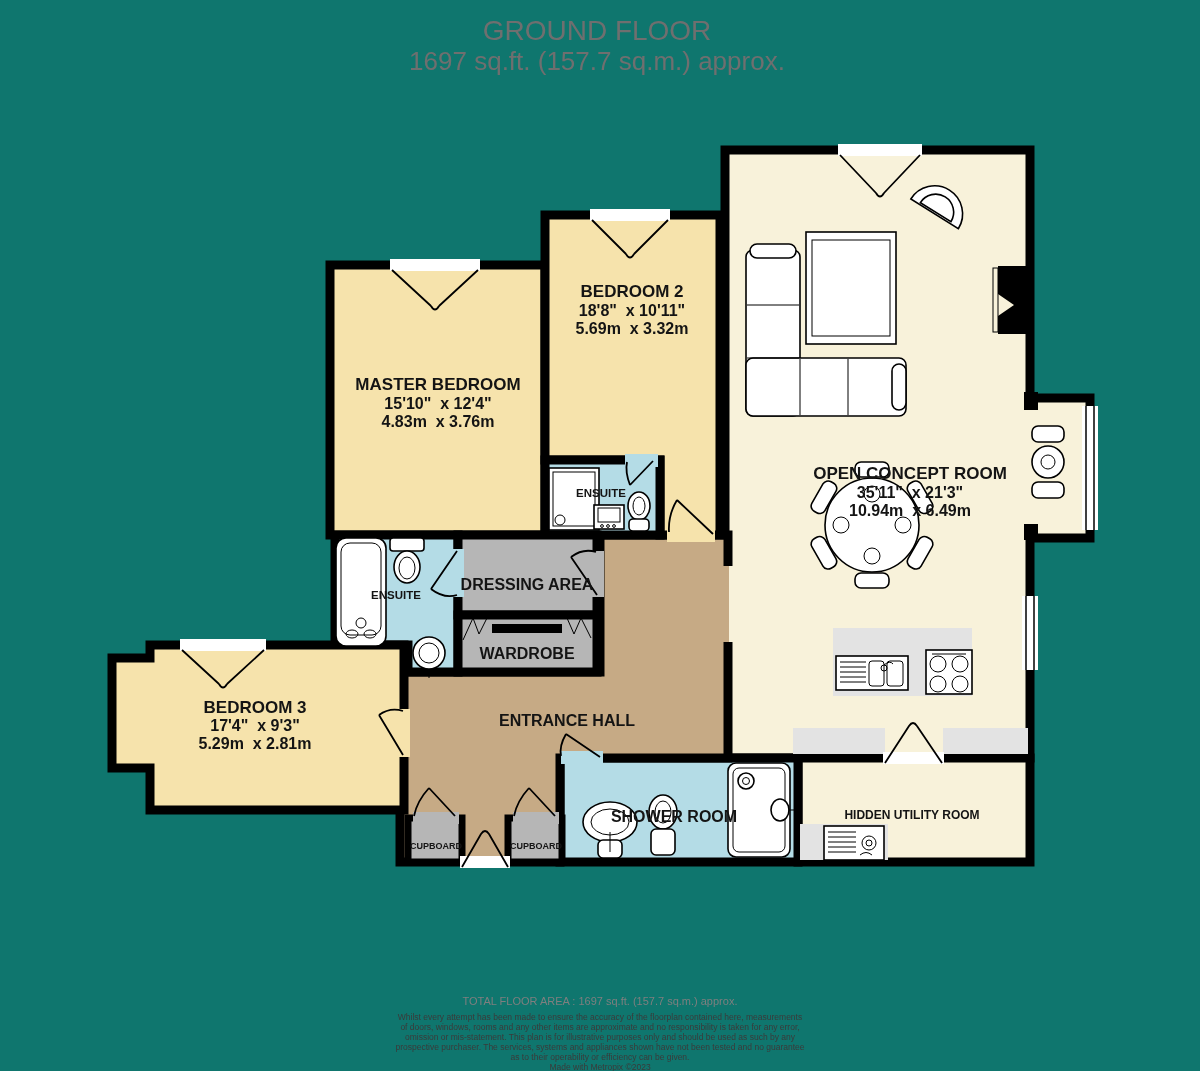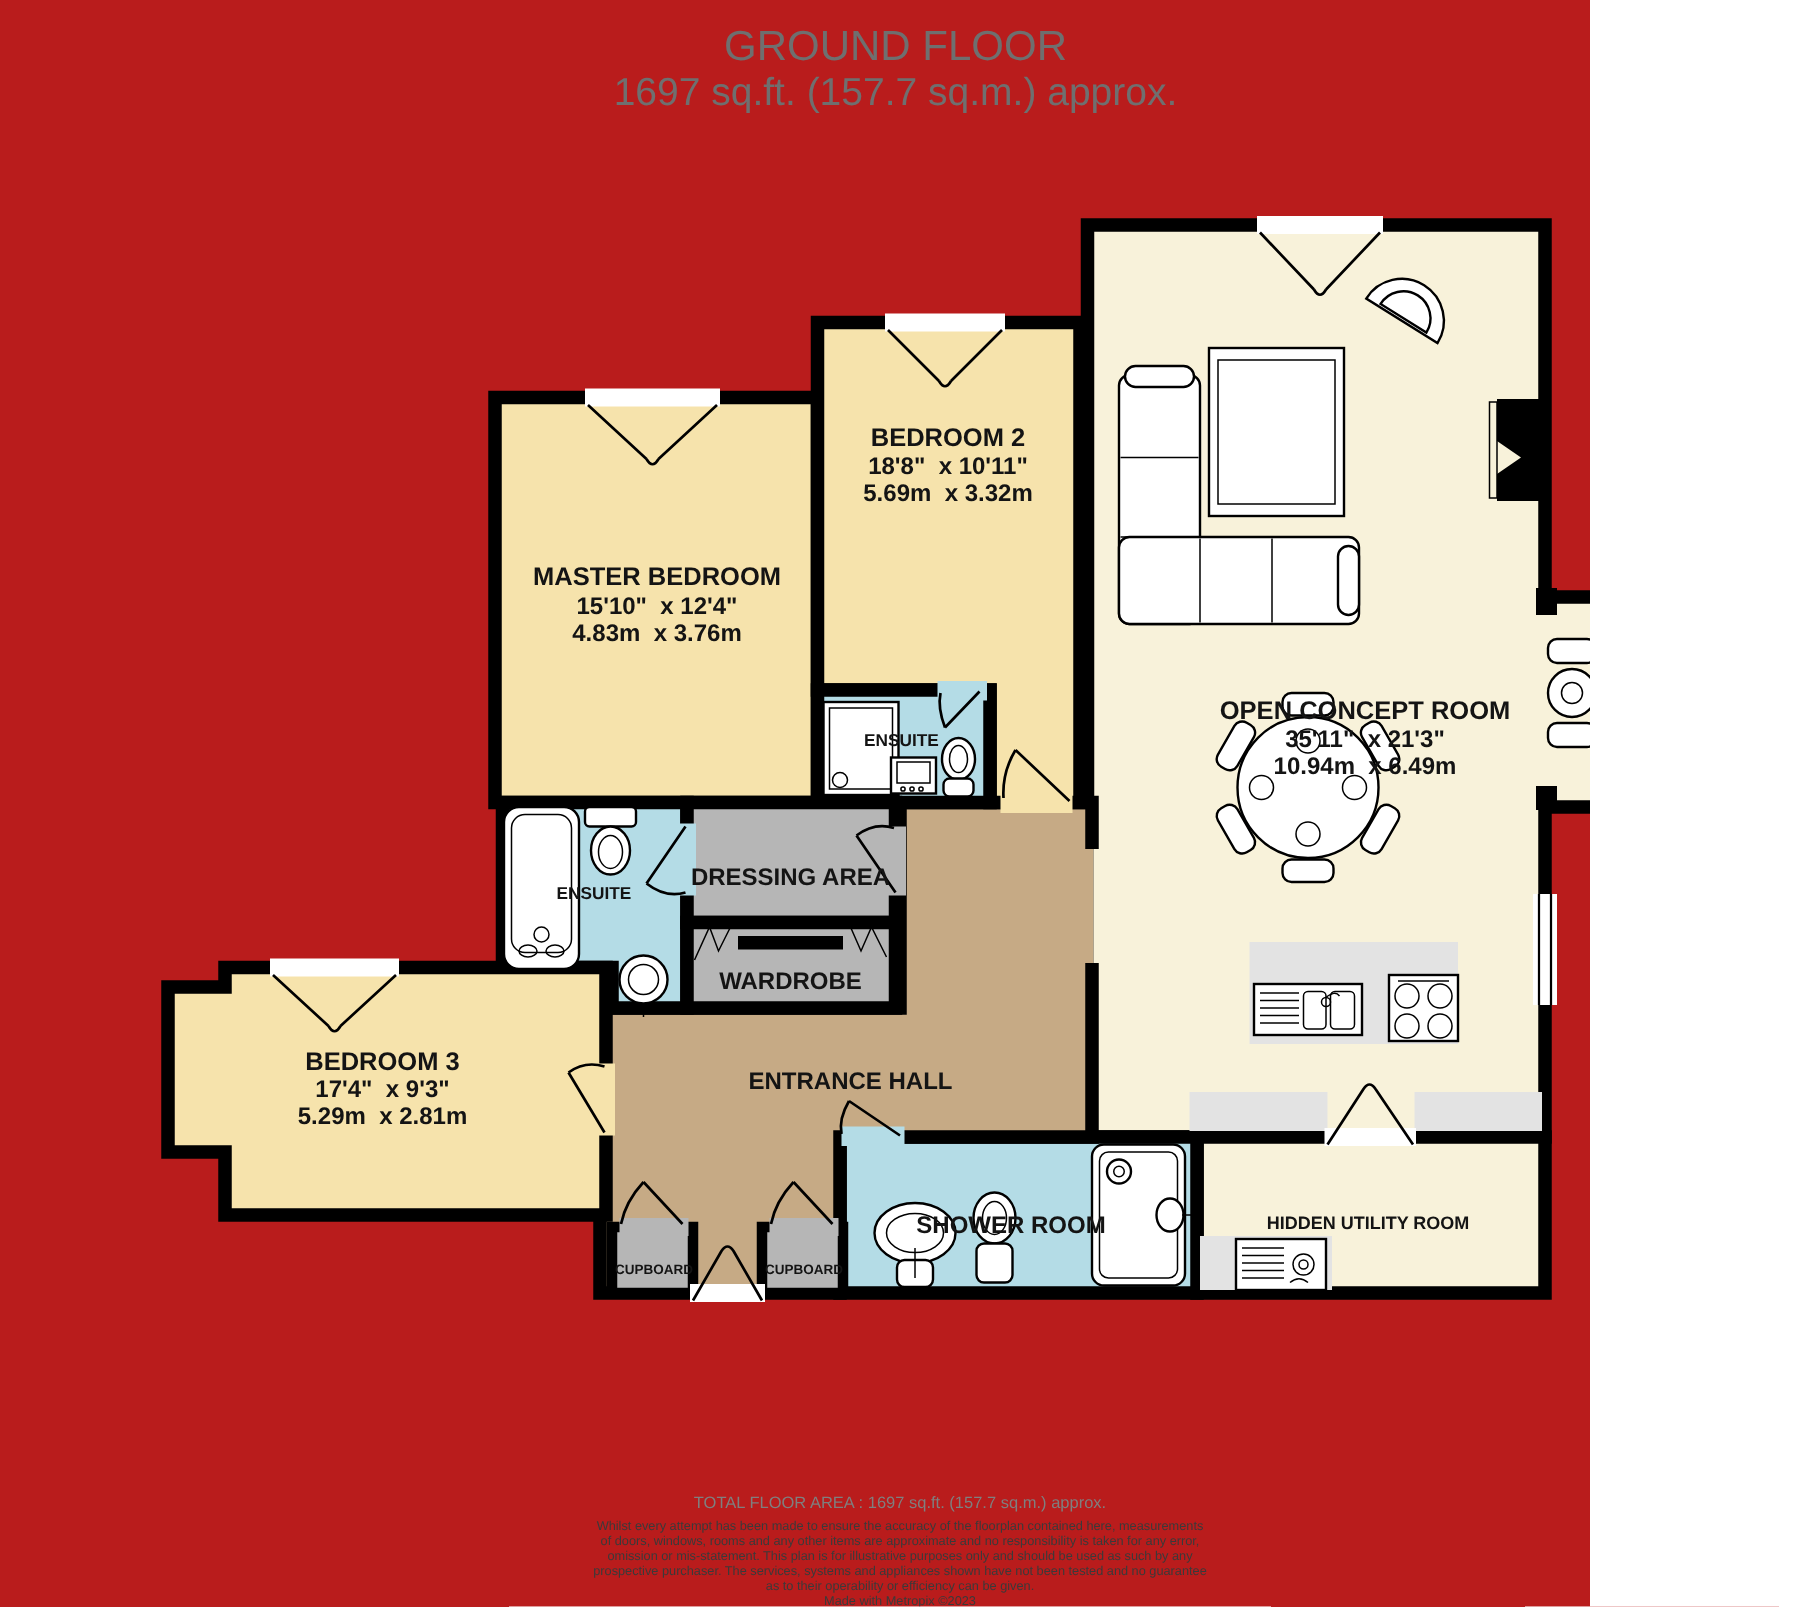--- a/index.html
+++ b/index.html
@@ -1,16 +1,16 @@
 <!DOCTYPE html>
 <html><head>
 <meta charset="utf-8">
 <style>
   html,body{margin:0;padding:0;background:#fff;}
-  .page{position:relative;width:1060px;height:1071px;background:#b91c1c;overflow:hidden;}
+  .page{position:relative;width:1200px;height:1071px;background:#0f766e;overflow:hidden;}
   svg{display:block;}
   text{font-family:"Liberation Sans",sans-serif;}
   .t-title{font-size:28px;fill:#6F6F6F;text-anchor:middle;}
   .t-title2{font-size:26px;fill:#6F6F6F;text-anchor:middle;}
   .r-name{font-size:17px;font-weight:bold;fill:#141414;text-anchor:middle;}
   .r-dim{font-size:16px;font-weight:bold;fill:#141414;text-anchor:middle;}
   .r-mid{font-size:16px;font-weight:bold;fill:#141414;text-anchor:middle;}
   .r-sm{font-size:11.5px;font-weight:bold;fill:#141414;text-anchor:middle;}
   .r-ut{font-size:12px;font-weight:bold;fill:#141414;text-anchor:middle;}
   .r-xs{font-size:9px;font-weight:bold;fill:#141414;text-anchor:middle;}

